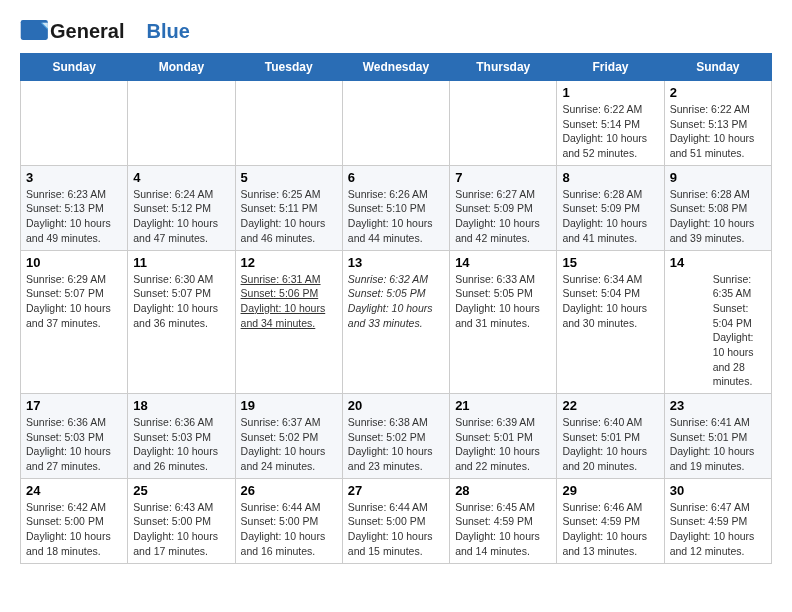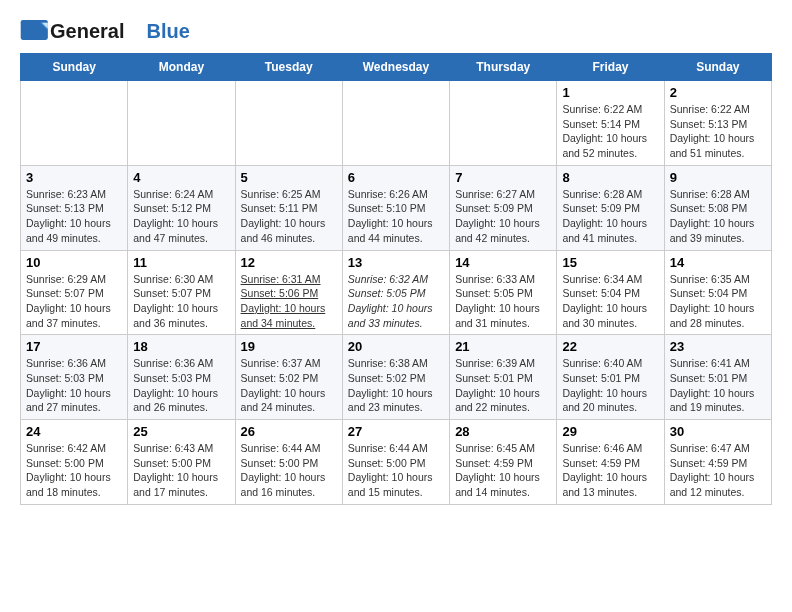--- a/index.html
+++ b/index.html
@@ -215,21 +215,21 @@
         </td>
         <td>
           <span class="day-num">15</span>
           <div class="day-info" style="white-space: pre-line;">Sunrise: 6:34 AM
 Sunset: 5:04 PM
 Daylight: 10 hours
 and 30 minutes.</div>
         </td>
         <td>
           <span class="day-num">14</span>
-          <div class="day-info" style="white-space: pre-line;">Sunrise: 6:35 AM
+          <div class="day-info" style="white-space: pre-line; margin-left: 43px;">Sunrise: 6:35 AM
 Sunset: 5:04 PM
 Daylight: 10 hours
 and 28 minutes.</div>
         </td>
       </tr>
       <tr>
         <td>
           <span class="day-num">17</span>
           <div class="day-info" style="white-space: pre-line;">Sunrise: 6:36 AM
 Sunset: 5:03 PM

